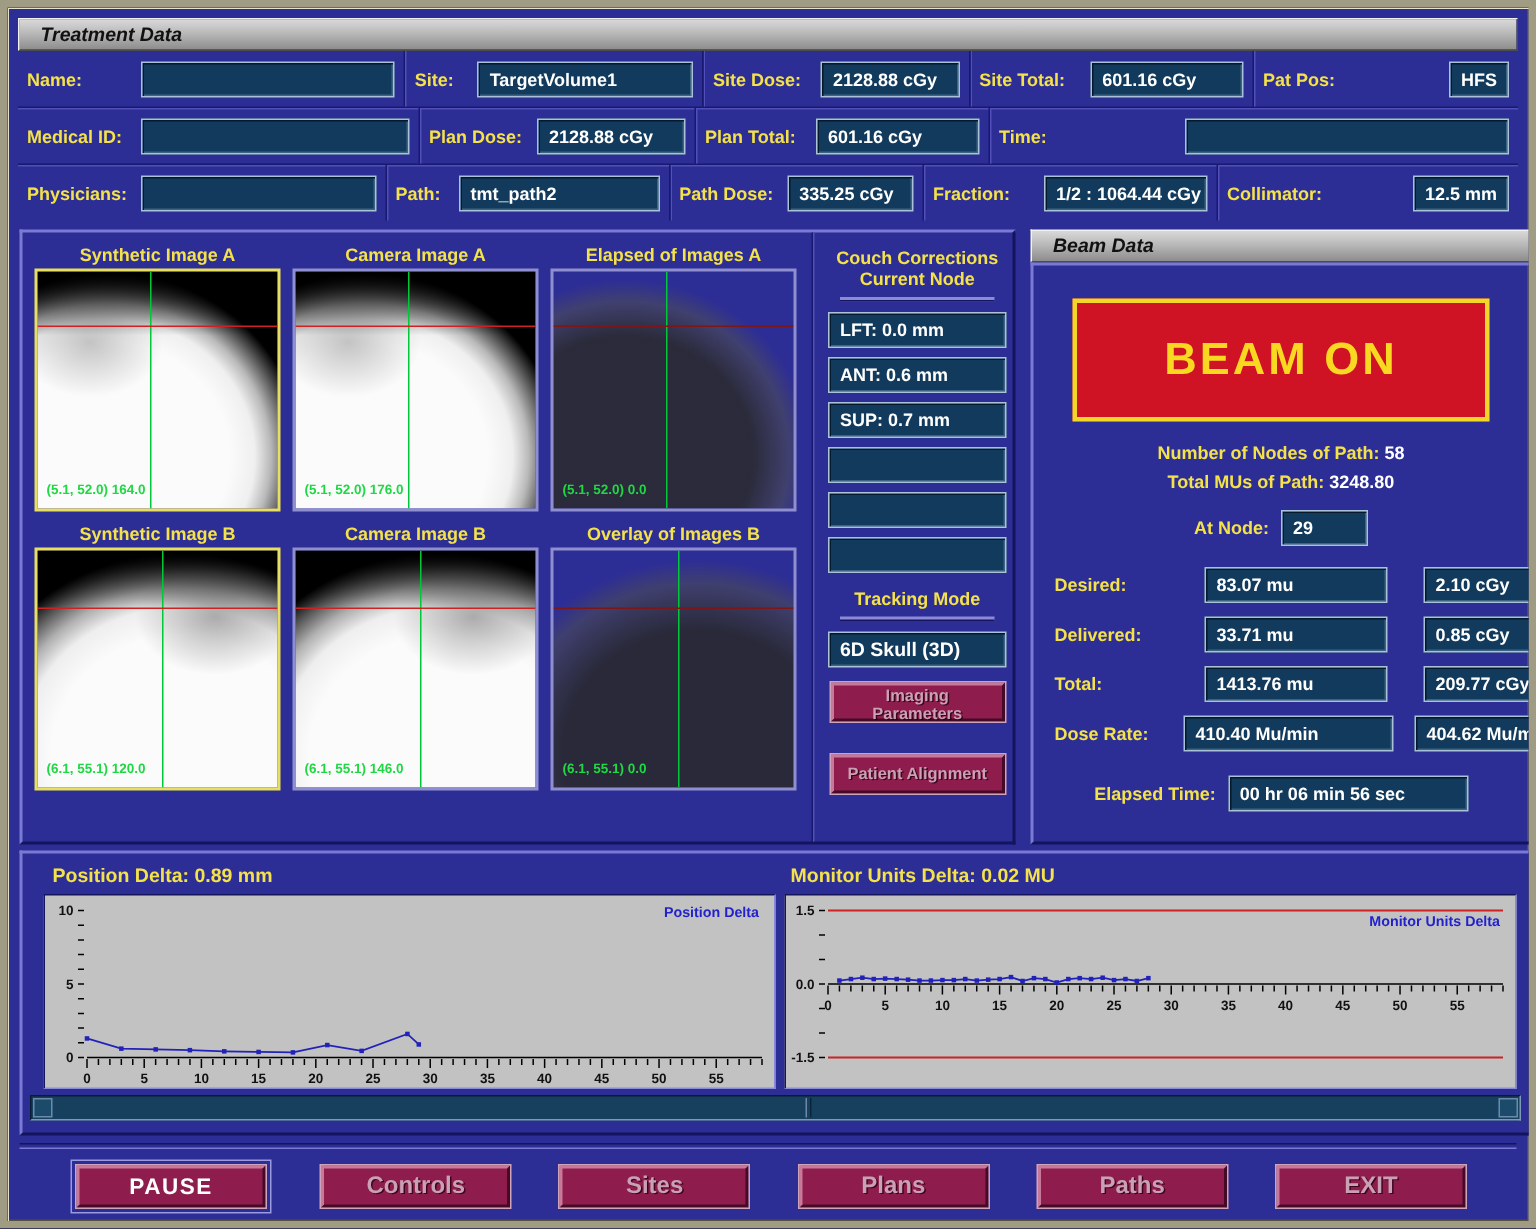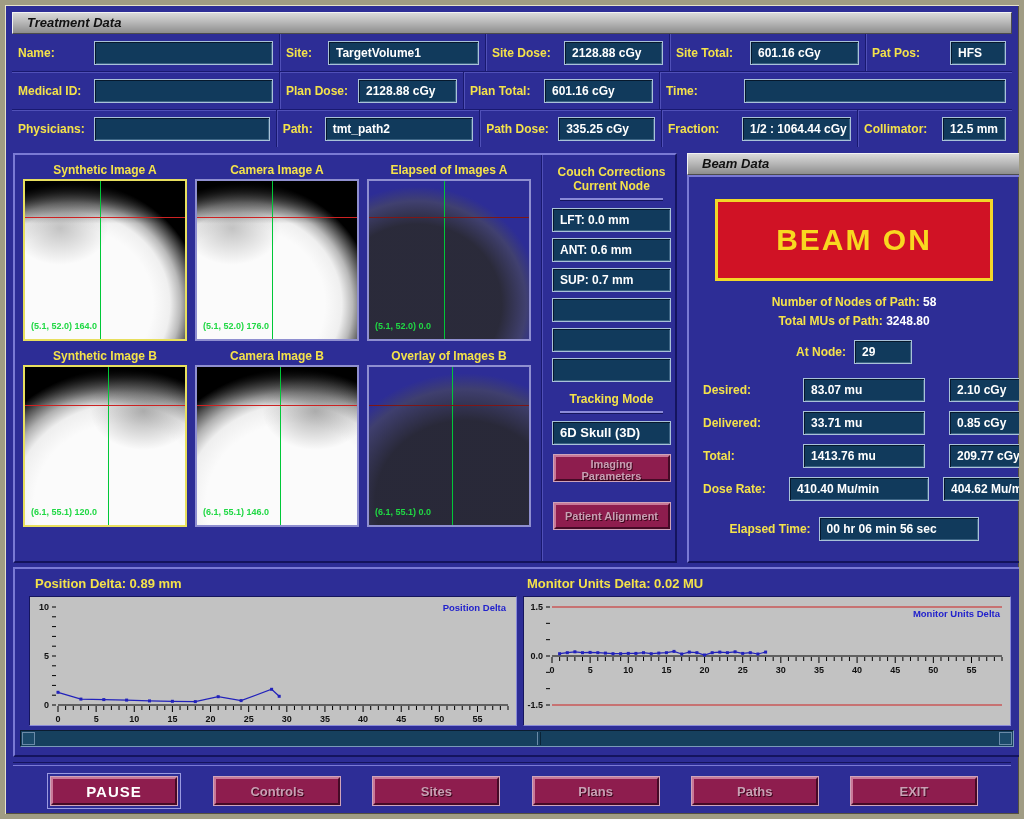--- a/index.html
+++ b/index.html
@@ -13,21 +13,21 @@
   
   .field{background:#113a5c;border:1px solid #a9c2d8;box-shadow:inset 1px 1px 0 #06182c,inset -1px -1px 0 #3c6484;
     color:#fff;font-weight:bold;font-size:12px;line-height:22px;padding:0 7px;height:24px;box-sizing:border-box;overflow:hidden;white-space:nowrap;}
   .ylabel{color:#f4e24a;font-weight:bold;font-size:12px;}
   .wval{color:#fff;font-weight:bold;font-size:12px;}
   
   .header{position:absolute;left:7px;top:7px;right:7px;}
   .hrow{display:flex;height:37px;align-items:center;border-bottom:1px solid #191970;box-shadow:0 1px 0 #5050b8;}
   .hrow:last-child{border-bottom:none;box-shadow:none;}
   .hcell{display:flex;align-items:center;height:100%;box-sizing:border-box;padding:0 6px;border-right:1px solid #191970;box-shadow:1px 0 0 #5050b8;}
-  .hcell:last-child{border-right:none;box-shadow:none;}
+  .hcell:last-child{border-right:none;box-shadow:none;gap:46px;}
   .hcell .field{flex:1;}
   .c1{width:268px;} .c2{width:206px;} .c3{width:184px;} .c4{width:196px;} .c5{flex:1;}
   .c1 .ylabel{width:76px;} .c2 .ylabel{width:42px;} .c3 .ylabel{width:72px;} .c4 .ylabel{width:74px;} .c5 .ylabel{width:78px;}
   
   .panel{position:absolute;box-sizing:border-box;background:#2d2d96;
     border:2px solid;border-color:#7a7ad4 #14145e #14145e #7a7ad4;}
   .images-panel{left:8px;top:148px;width:664px;height:410px;}
   .beam-panel{left:682px;top:148px;width:334px;height:410px;border:none;}
   .charts-panel{left:8px;top:562px;width:1008px;height:190px;}
   
@@ -83,21 +83,21 @@
     border:1px solid;border-color:#15155e #8a8ad8 #8a8ad8 #15155e;box-sizing:border-box;}
   svg text{font-family:"Liberation Sans",sans-serif;}
   .scrollbar{position:absolute;left:5px;right:5px;top:161px;height:17px;background:#16405e;
     border:1px solid;border-color:#0a1c30 #7a9ab8 #7a9ab8 #0a1c30;box-sizing:border-box;}
   .sb-cap{position:absolute;top:1px;bottom:1px;width:13px;background:#1c4a6a;border:1px solid #6a8aa8;box-sizing:border-box;}
   .sb-cap.left{left:1px;} .sb-cap.right{right:1px;}
   .sb-divider{position:absolute;top:1px;bottom:1px;left:52%;width:2px;border-left:1px solid #6a8aa8;border-right:1px solid #0a2438;}
   
   .groove{position:absolute;left:8px;right:8px;top:757px;height:2px;border-top:1px solid #15155e;border-bottom:1px solid #7a7ad4;}
   .footer{position:absolute;left:0;right:0;top:764px;height:44px;display:flex;align-items:center;justify-content:space-between;padding:0 42px;}
-  .fbtn{width:126px;height:28px;font-size:13px;}
+  .fbtn{width:126px;height:28px;font-size:16px;}
   .focus-frame{border:1px solid #9a9ae0;padding:3px;}
   .focus-frame .fbtn{display:block;}
   .fbtn.primary{color:#fff;font-size:15px;letter-spacing:1px;text-shadow:none;}
 </style>
 </head>
 <body>
 
 <div class="window">
 
   <div class="header">

